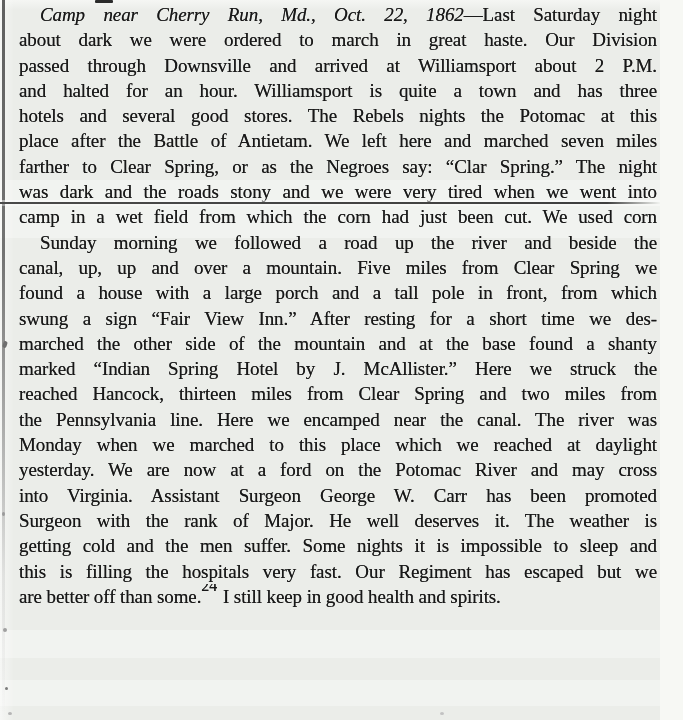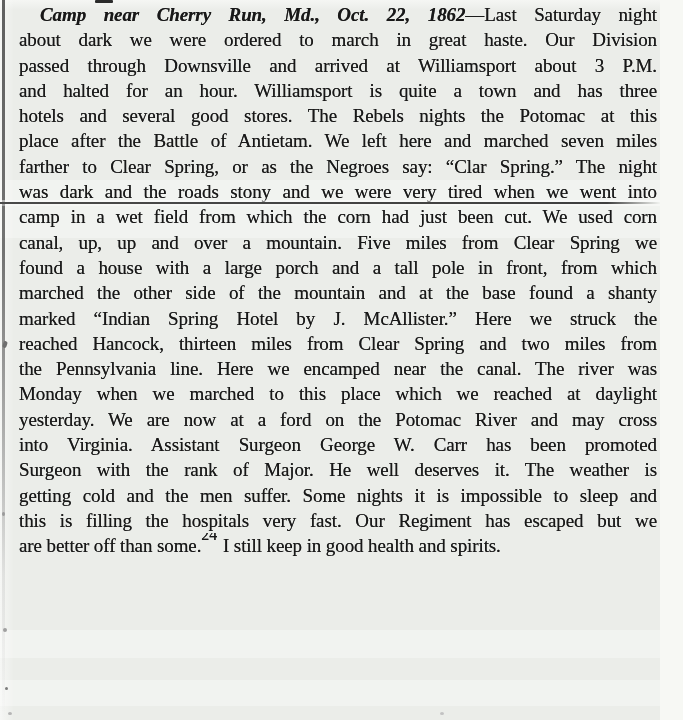--- a/index.html
+++ b/index.html
@@ -77,21 +77,21 @@
     letter-spacing: -0.1px;
     color: var(--ink, #181818);
     text-align: justify;
     text-align-last: justify;
     overflow: hidden;
     white-space: normal;
     text-shadow: 0 0 0.55px rgba(20,20,20,0.75);
   }
   .line.indent { padding-left: 21px; }
   .line.para-end { text-align-last: left; }
-  .seg-italic { font-style: italic; font-weight: bold; }
+  .seg-italic { font-style: italic; }
   .line sup {
     font-size: 16px;
     line-height: 0;
     position: relative;
     top: -5px;
     letter-spacing: 0;
     margin-right: 1px;
   }
 </style>
 </head>
@@ -99,29 +99,31 @@
 
 <div class="scan-page">
   <div class="band band-1"></div>
   <div class="band band-2"></div>
   <div class="band band-3"></div>
   <div class="left-edge"></div>
   <div class="top-remnant"></div>
   <div class="textblock">
       <div class="line indent"><span class="seg-italic">Camp near Cherry Run, Md., Oct. 22, 1862</span><span>—Last Saturday night</span></div>
       <div class="line"><span>about dark we were ordered to march in great haste. Our Division</span></div>
-      <div class="line"><span>passed through Downsville and arrived at Williamsport about 3 P.M.</span></div>
+      <div class="line"><span>passed through Downsville and arrived at Williamsport about 2 P.M.</span></div>
       <div class="line"><span>and halted for an hour. Williamsport is quite a town and has three</span></div>
       <div class="line"><span>hotels and several good stores. The Rebels nights the Potomac at this</span></div>
       <div class="line"><span>place after the Battle of Antietam. We left here and marched seven miles</span></div>
       <div class="line"><span>farther to Clear Spring, or as the Negroes say: “Clar Spring.” The night</span></div>
       <div class="line"><span>was dark and the roads stony and we were very tired when we went into</span></div>
       <div class="line"><span>camp in a wet field from which the corn had just been cut. We used corn</span></div>
+      <div class="line indent"><span>Sunday morning we followed a road up the river and beside the</span></div>
       <div class="line"><span>canal, up, up and over a mountain. Five miles from Clear Spring we</span></div>
       <div class="line"><span>found a house with a large porch and a tall pole in front, from which</span></div>
+      <div class="line"><span>swung a sign “Fair View Inn.” After resting for a short time we des-</span></div>
       <div class="line"><span>marched the other side of the mountain and at the base found a shanty</span></div>
       <div class="line"><span>marked “Indian Spring Hotel by J. McAllister.” Here we struck the</span></div>
       <div class="line"><span>reached Hancock, thirteen miles from Clear Spring and two miles from</span></div>
       <div class="line"><span>the Pennsylvania line. Here we encamped near the canal. The river was</span></div>
       <div class="line"><span>Monday when we marched to this place which we reached at daylight</span></div>
       <div class="line"><span>yesterday. We are now at a ford on the Potomac River and may cross</span></div>
       <div class="line"><span>into Virginia. Assistant Surgeon George W. Carr has been promoted</span></div>
       <div class="line"><span>Surgeon with the rank of Major. He well deserves it. The weather is</span></div>
       <div class="line"><span>getting cold and the men suffer. Some nights it is impossible to sleep and</span></div>
       <div class="line"><span>this is filling the hospitals very fast. Our Regiment has escaped but we</span></div>

